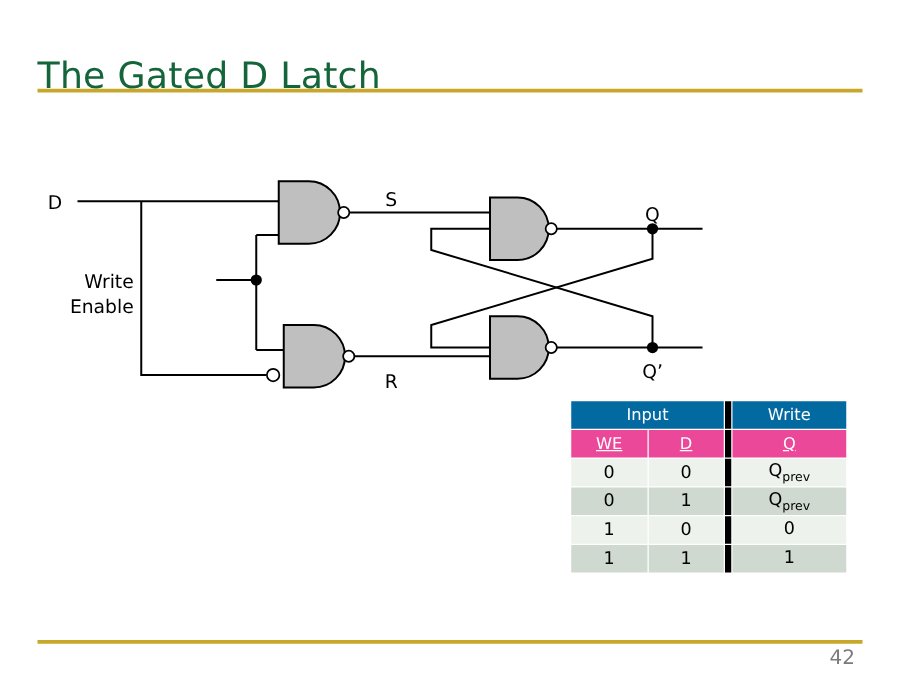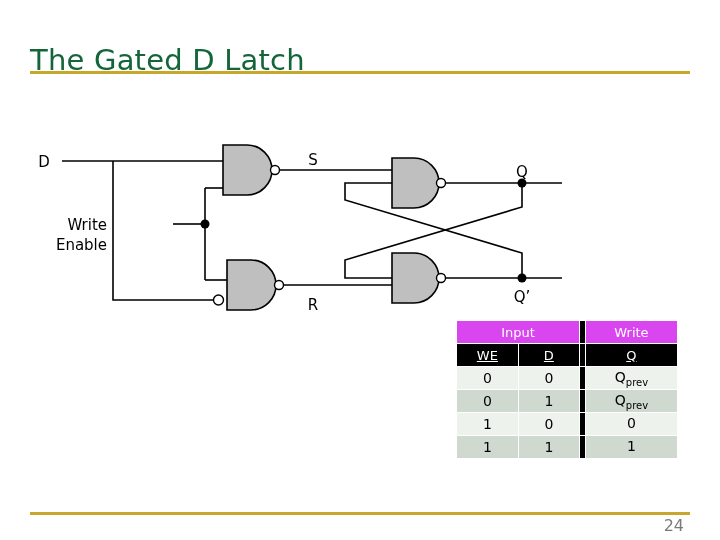--- a/index.html
+++ b/index.html
@@ -88,27 +88,27 @@
   }
   #truth-table td, #truth-table th {
     padding: 0;
     margin: 0;
     height: 22px;
     text-align: center;
     vertical-align: middle;
     font-weight: normal;
   }
   .tt-head {
-    background: #d946ef;
+    background: #0369a1;
     color: #ffffff;
     font-weight: bold;
     font-size: 13px;
   }
   .tt-sub {
-    background: #000000;
+    background: #ec4899;
     color: #ffffff;
     font-size: 13px;
     text-decoration: underline;
   }
   .tt-row-a td { background: #EDF2ED; color: #000000; }
   .tt-row-b td { background: #CFD9CF; color: #000000; }
   .tt-div {
     width: 5px;
     background: #000000 !important;
     padding: 0;
@@ -211,15 +211,15 @@
       <tr class="tt-row-b">
         <td class="tt-val">1</td>
         <td class="tt-val">1</td>
         <td class="tt-div"></td>
         <td class="tt-val"><span>1</span><span class="qprev-sub"></span></td>
       </tr>
     </tbody>
   </table>
 
   <div id="footer-rule"></div>
-  <div id="page-number">24</div>
+  <div id="page-number">42</div>
 
 </div>
 
 </body></html>

